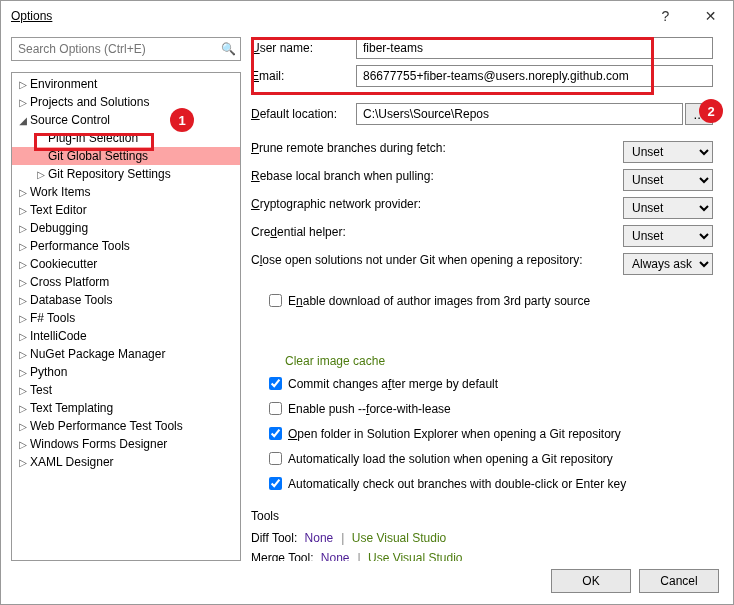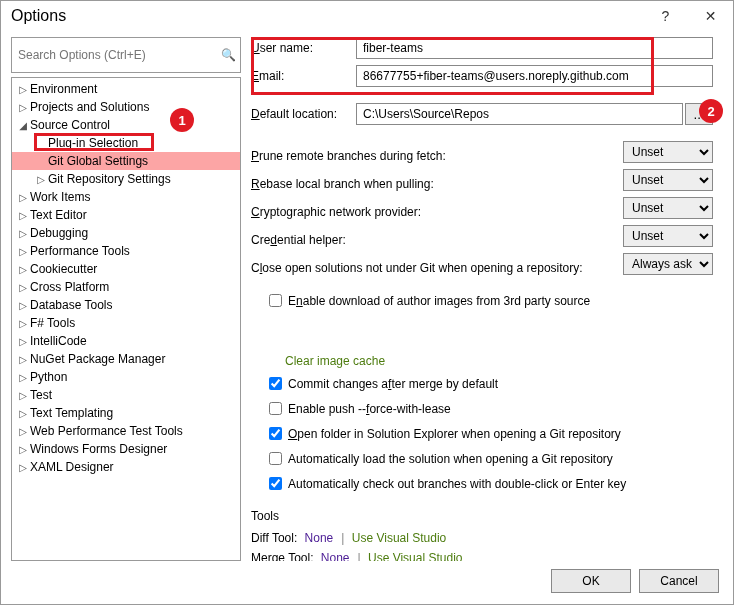--- a/index.html
+++ b/index.html
@@ -14,42 +14,42 @@
     overflow: hidden;
     border: 1px solid #999;
   }
   .titlebar {
     height: 30px;
     display: flex;
     align-items: center;
     padding: 0 0 0 10px;
     background: #fff;
   }
-  .titlebar .title { flex: 1; font-size: 16px; }
+  .titlebar .title { flex: 1; font-size: 12px; text-decoration: underline; }
   .titlebar .btn {
     width: 45px; height: 30px;
     display: flex; align-items: center; justify-content: center;
     font-size: 14px; color: #333;
   }
   .content {
     display: flex;
     height: 530px;
     padding: 6px 10px 0 10px;
     gap: 10px;
   }
   .left {
     width: 230px;
     display: flex; flex-direction: column;
   }
   .search {
     display: flex; align-items: center;
     border: 1px solid #999;
-    height: 36px;
+    height: 24px;
     padding: 0 4px;
-    margin-bottom: 4px;
+    margin-bottom: 11px;
   }
   .search input {
     flex: 1; border: none; outline: none;
     font-size: 12px; background: transparent;
   }
   .tree {
     flex: 1;
     border: 1px solid #999;
     overflow: auto;
     padding: 2px 0;
@@ -85,21 +85,21 @@
     padding: 0 6px; font-size: 12px;
     background: #fff;
   }
   .form-row .locbtn {
     width: 28px; height: 22px;
     border: 1px solid #888; background: #e9e9e9;
     margin-left: 2px;
   }
   .sep { height: 10px; }
   .opt-row {
-    display: flex; align-items: flex-end;
+    display: flex; align-items: flex-start;
     justify-content: space-between;
     margin-bottom: 6px;
   }
   .opt-row .lbl { flex: 1; }
   .opt-row select.dd {
     width: 90px; height: 22px;
     border: 1px solid #888;
     background: #eee;
     font-size: 12px;
     padding: 0 4px;

